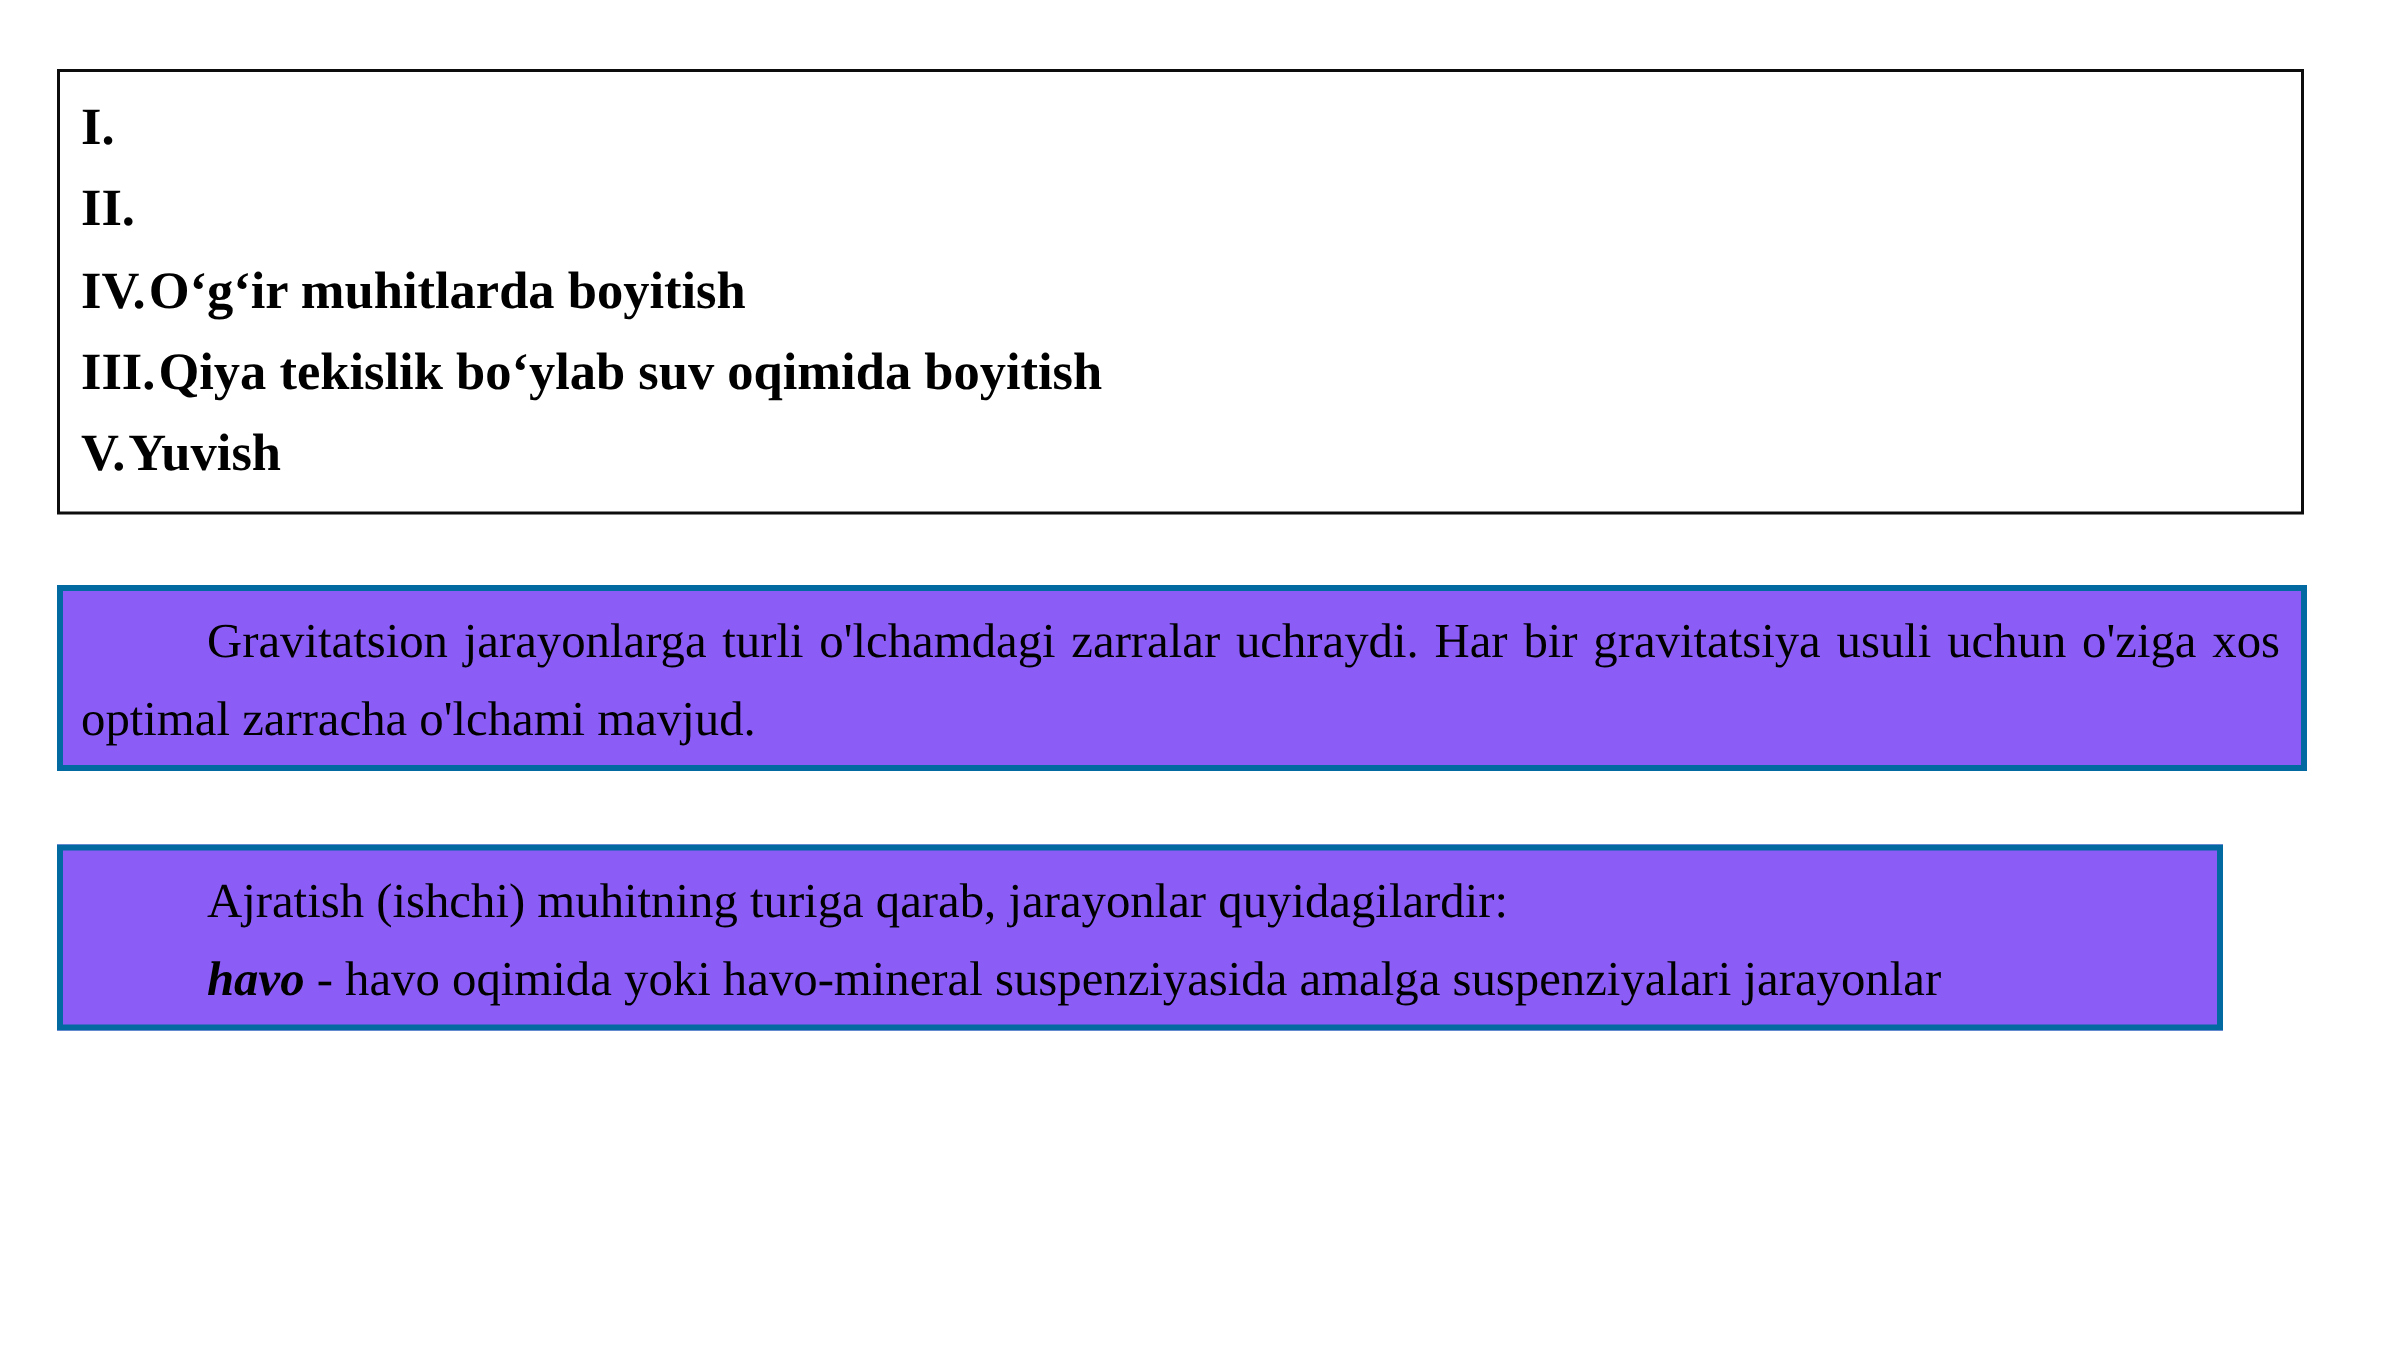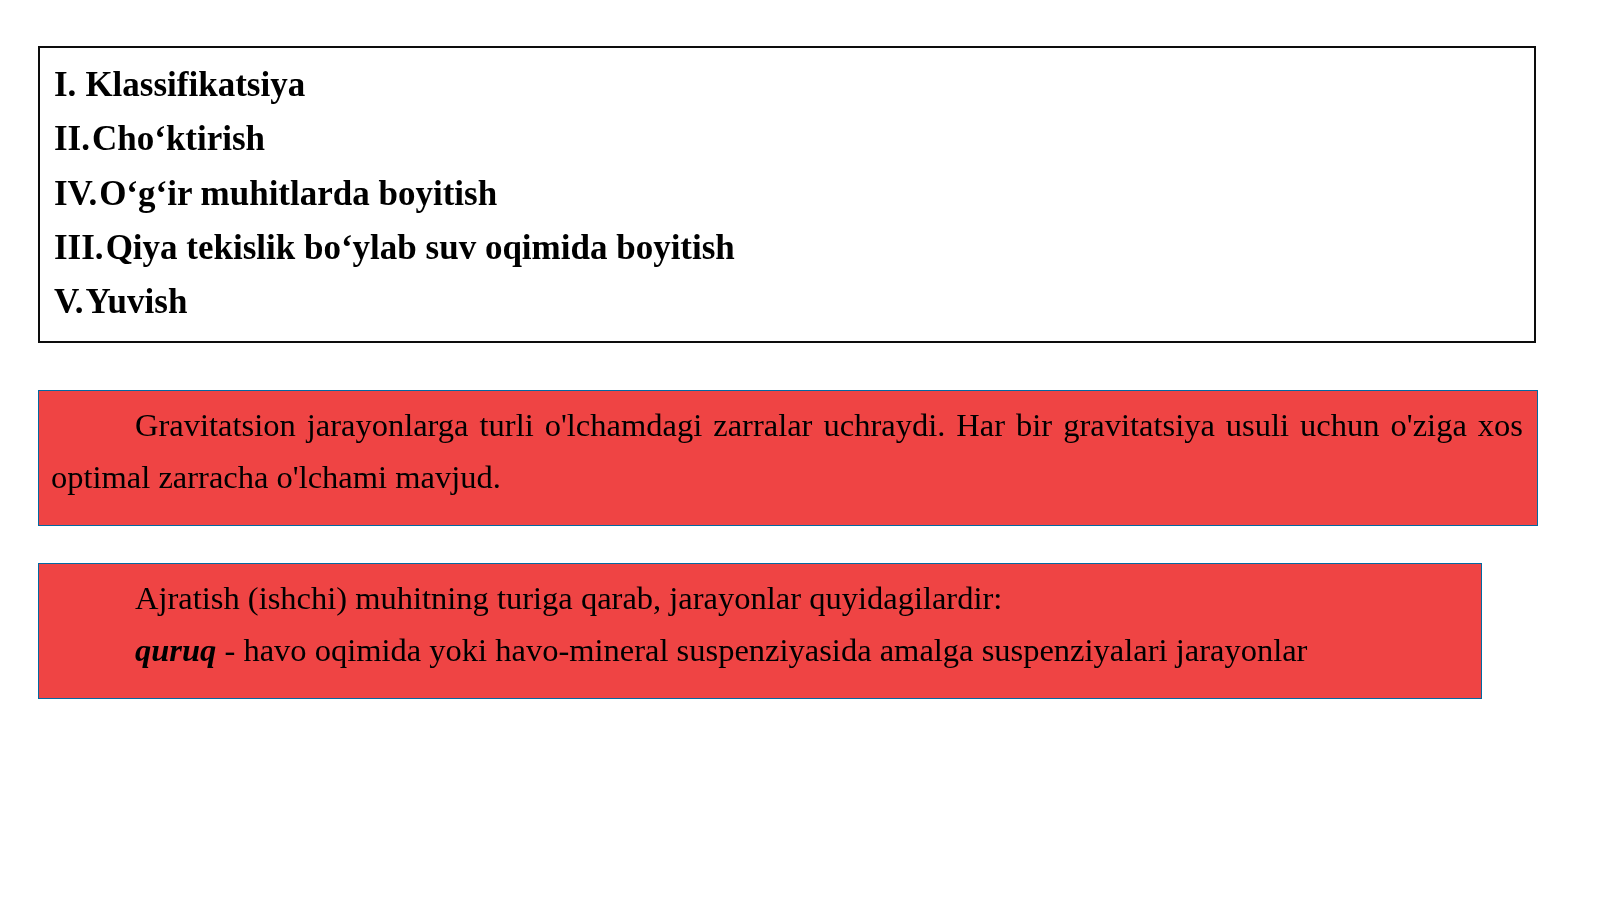--- a/index.html
+++ b/index.html
@@ -52,23 +52,23 @@
     padding-right: 2px;
   }
   .outline-item.first .outline-num {
     padding-right: 9px;
   }
 
   
   .para-box {
     position: absolute;
     box-sizing: border-box;
-    border: 1px solid #0369a1;
-    background: #ef4444;
-    padding: 8px 14px 22px 12px;
+    border: 4px solid #0369a1;
+    background: #8b5cf6;
+    padding: 8px 14px 4px 12px;
   }
   #box-gravitatsion {
     left: 38px;
     top: 390px;
     width: 1500px;
   }
   #box-ajratish {
     left: 38px;
     top: 563px;
     width: 1444px;
@@ -91,25 +91,23 @@
 </style>
 </head>
 <body>
 
 <div class="slide">
 
   <div class="outline-box">
     <ul class="outline-list">
       <li class="outline-item first">
         <span class="outline-num">I.</span>
-        <span class="outline-text">Klassifikatsiya</span>
       </li>
       <li class="outline-item">
         <span class="outline-num">II.</span>
-        <span class="outline-text">Cho‘ktirish</span>
       </li>
       <li class="outline-item">
         <span class="outline-num">IV.</span>
         <span class="outline-text">O‘g‘ir muhitlarda boyitish</span>
       </li>
       <li class="outline-item">
         <span class="outline-num">III.</span>
         <span class="outline-text">Qiya tekislik bo‘ylab suv oqimida boyitish</span>
       </li>
       <li class="outline-item">
@@ -119,17 +117,17 @@
     </ul>
   </div>
 
   <div class="para-box" id="box-gravitatsion">
     <p class="para">Gravitatsion jarayonlarga turli o'lchamdagi zarralar uchraydi. Har bir gravitatsiya usuli uchun o'ziga xos optimal zarracha o'lchami mavjud.</p>
   </div>
 
   <div class="para-box" id="box-ajratish">
     <p class="para">Ajratish (ishchi) muhitning turiga qarab, jarayonlar quyidagilardir:</p>
     <p class="para">
-      <span class="bolditalic">quruq</span><span> - havo oqimida yoki havo-mineral suspenziyasida amalga suspenziyalari jarayonlar</span>
+      <span class="bolditalic">havo</span><span> - havo oqimida yoki havo-mineral suspenziyasida amalga suspenziyalari jarayonlar</span>
     </p>
   </div>
 
 </div>
 
 </body></html>

